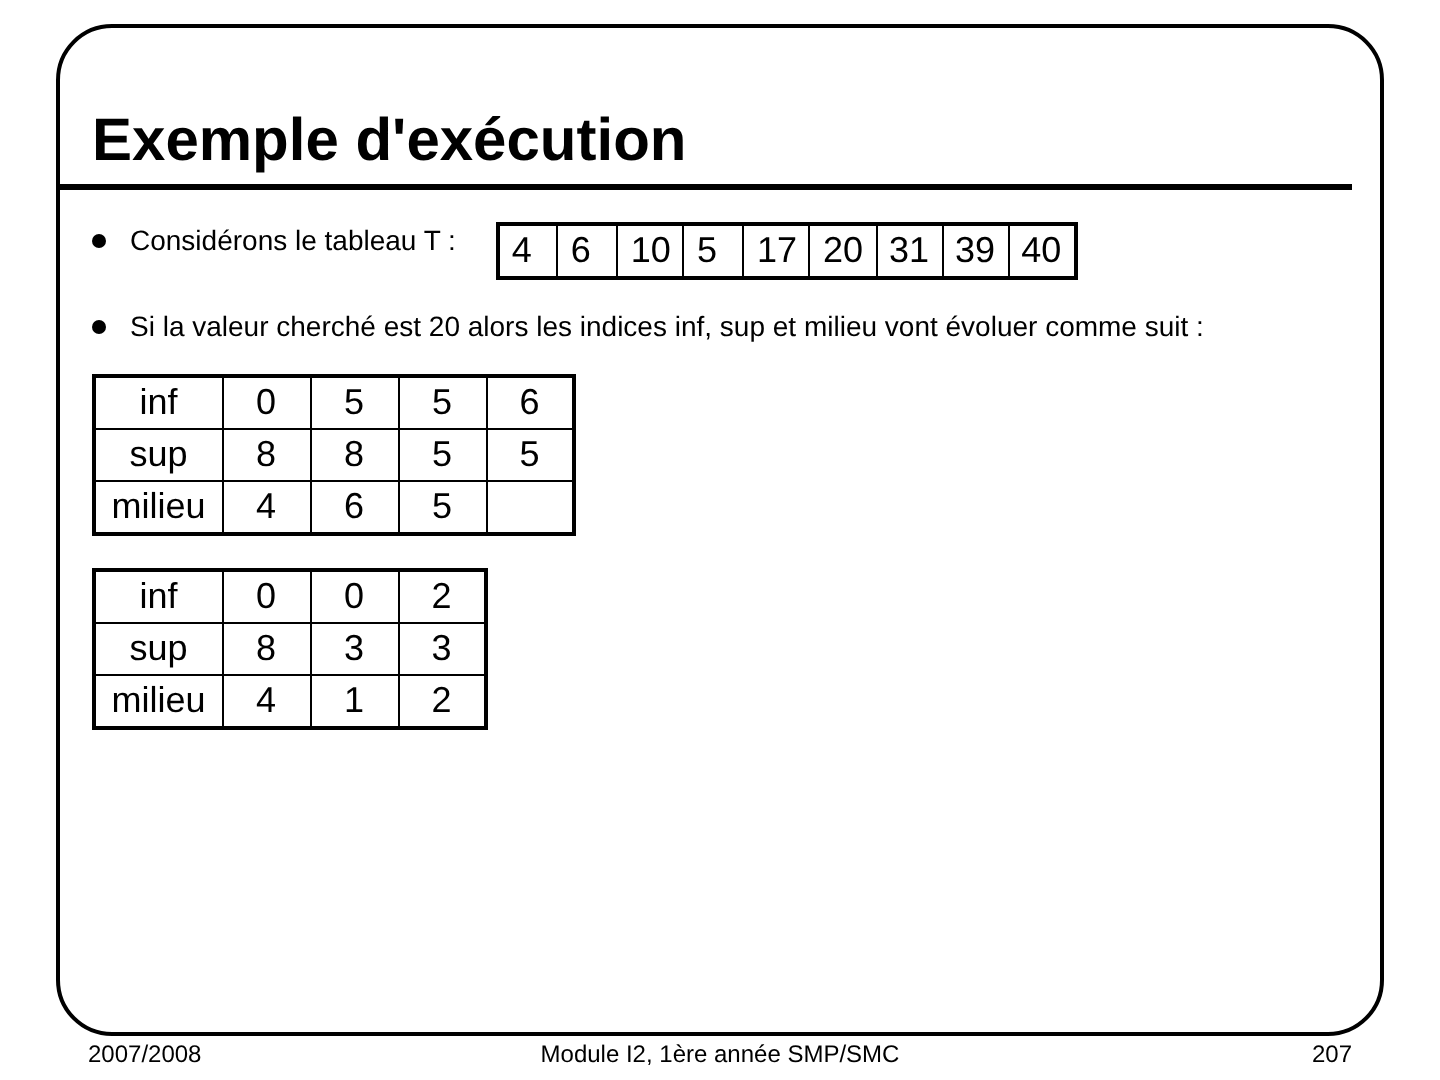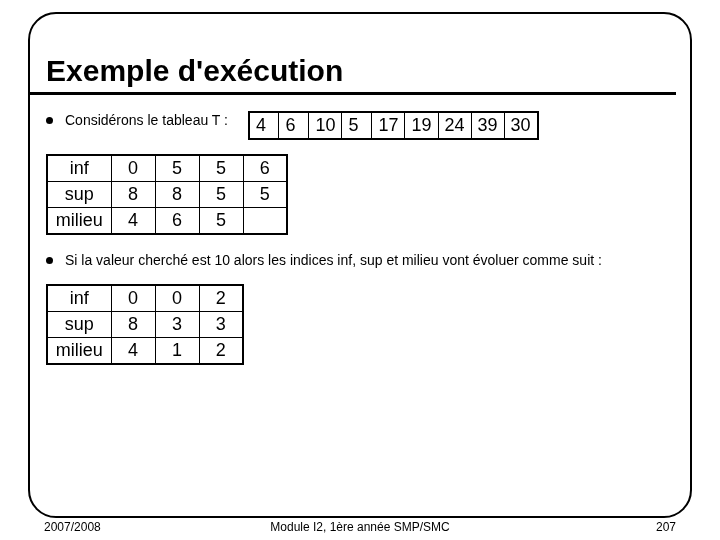--- a/index.html
+++ b/index.html
@@ -113,29 +113,33 @@
       <div class="bullet-dot"></div>
       <div class="bullet-text">Considérons le tableau T :</div>
       <table class="array-table">
         <tbody>
             <tr>
           <td>4</td>
           <td>6</td>
           <td>10</td>
           <td>5</td>
           <td>17</td>
-          <td>19</td>
-          <td>24</td>
+          <td>20</td>
+          <td>31</td>
           <td>39</td>
-          <td>30</td>
+          <td>40</td>
         </tr>
       </tbody>
         </table>
     </div>
 
+    <div class="bullet-row">
+      <div class="bullet-dot"></div>
+      <div class="bullet-text">Si la valeur cherché est 20 alors les indices inf, sup et milieu vont évoluer comme suit :</div>
+    </div>
 
     <div class="trace-wrap">
       <table class="trace-table">
         <tbody>
             <tr>
           <td class="label">inf</td>
           <td>0</td>
           <td>5</td>
           <td>5</td>
           <td>6</td>
@@ -151,24 +155,20 @@
           <td class="label">milieu</td>
           <td>4</td>
           <td>6</td>
           <td>5</td>
           <td></td>
         </tr>
       </tbody>
         </table>
     </div>
 
-    <div class="bullet-row">
-      <div class="bullet-dot"></div>
-      <div class="bullet-text">Si la valeur cherché est 10 alors les indices inf, sup et milieu vont évoluer comme suit :</div>
-    </div>
 
     <div class="trace-wrap">
       <table class="trace-table">
         <tbody>
             <tr>
           <td class="label">inf</td>
           <td>0</td>
           <td>0</td>
           <td>2</td>
         </tr>

